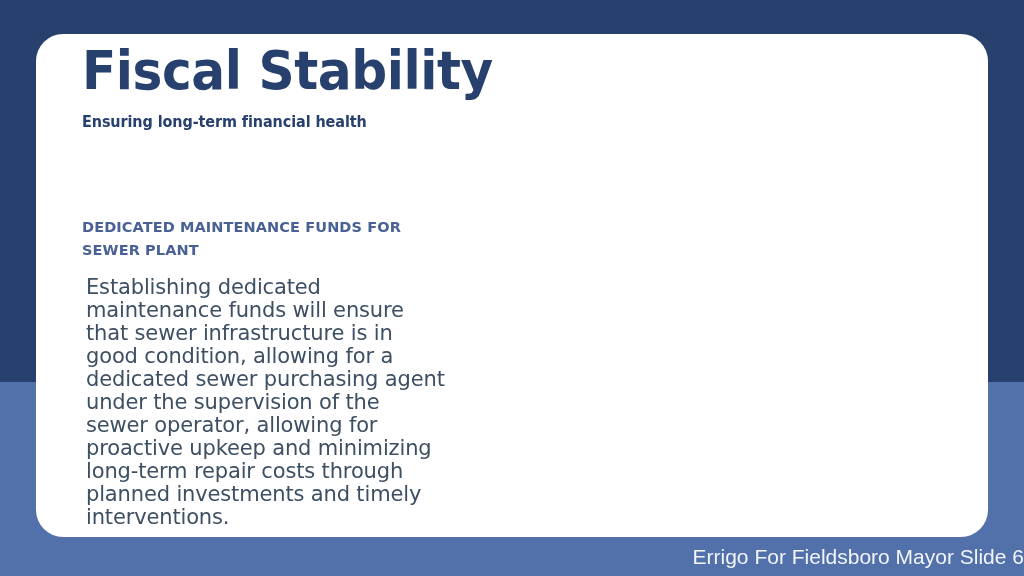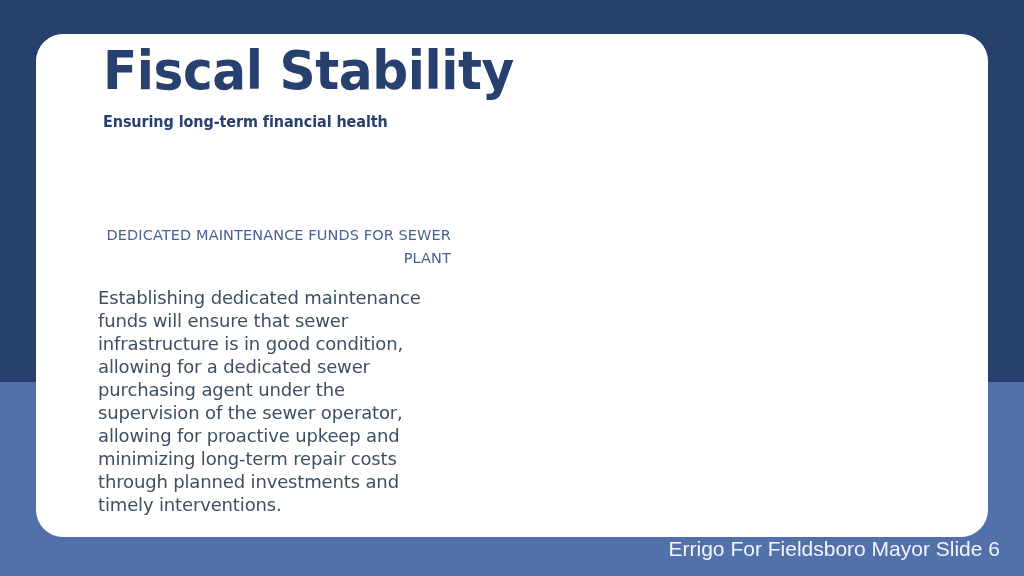--- a/index.html
+++ b/index.html
@@ -40,21 +40,20 @@
     height: 503px;
     background: #ffffff;
     border-radius: 27px;
   }
   
   .title-block {
     position: absolute;
     left: 82px;
     top: 42px;
     width: 700px;
-    margin-left: 21px;
   }
   .slide-title {
     margin: 0;
     font-family: "DejaVu Sans", "Liberation Sans", sans-serif;
     font-size: 54px;
     line-height: 58px;
     font-weight: 700;
     letter-spacing: -0.5px;
     color: #27406E;
     transform: scaleX(0.93);
@@ -90,50 +89,48 @@
     width: 393px;
     padding-right: 36px;
     padding-top: 46px;
   }
   .col-right {
     width: 397px;
     padding-right: 28px;
     padding-top: 0;
   }
   .col-heading {
-    margin: 16px 0 14px 0;
+    margin: 8px 0 14px 0;
     font-family: "DejaVu Sans", "Liberation Sans", sans-serif;
     font-size: 14.5px;
     line-height: 23px;
-    font-weight: 400;
+    font-weight: 700;
     letter-spacing: 0.1px;
     color: #4A6196;
     text-transform: uppercase;
-    text-align: right;
   }
   .col-body {
-    margin: 16px;
+    margin: 4px;
     font-family: "DejaVu Sans", "Liberation Sans", sans-serif;
-    font-size: 18px;
+    font-size: 21px;
     line-height: 23px;
     font-weight: 400;
     color: #3D4F63;
     letter-spacing: -0.15px;
   }
   
   .footer {
     position: absolute;
     left: 0;
     top: 537px;
     width: 1024px;
     height: 39px;
     display: flex;
-    align-items: flex-start;
+    align-items: center;
     justify-content: flex-end;
-    padding-right: 24px;
     box-sizing: border-box;
   }
   .footer-text {
     font-family: "Liberation Sans", "DejaVu Sans", sans-serif;
     font-size: 21px;
     line-height: 24px;
     font-weight: 400;
     color: #F2F5FA;
     letter-spacing: 0px;
     white-space: nowrap;

